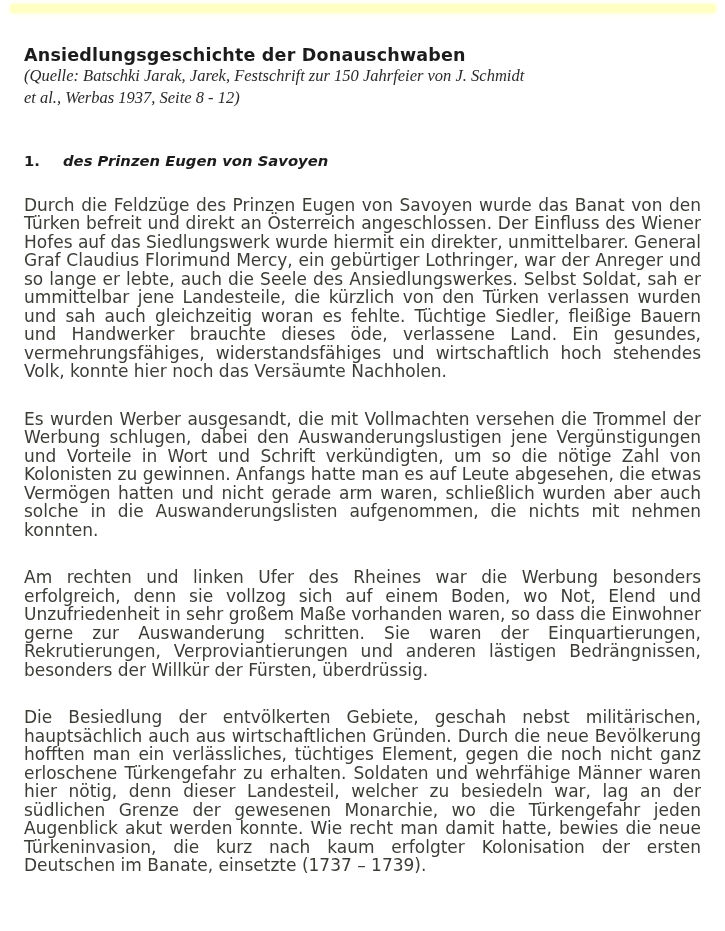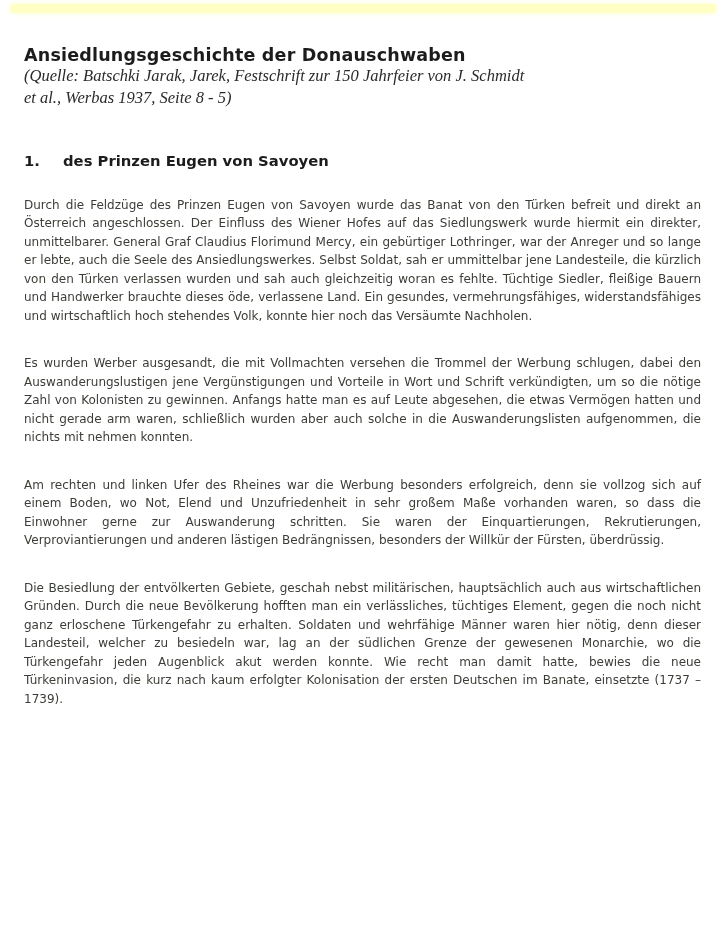--- a/index.html
+++ b/index.html
@@ -57,46 +57,47 @@
     font-weight: bold;
     color: #1c1c1c;
     line-height: 17.5px;
   }
   .section-number {
     width: 27px;
     flex: 0 0 27px;
   }
   .section-line2 {
     padding-left: 12px;
+    font-style: italic;
   }
   .body-text {
     margin-top: 26px;
   }
   .body-text p {
     margin: 0 0 29px 0;
-    font-size: 12px;
+    font-size: 17px;
     line-height: 18.5px;
     text-align: justify;
     color: #3b3e37;
   }
 </style>
 </head>
 <body>
 
 <div class="page">
 
   <div class="highlight-bar"></div>
 
   <div class="content">
 
     <div class="doc-title">Ansiedlungsgeschichte der Donauschwaben</div>
 
     <div class="citation">
       <div>(Quelle: Batschki Jarak, Jarek, Festschrift zur 150 Jahrfeier von J. Schmidt</div>
-      <div>et al., Werbas 1937, Seite 8 - 5)</div>
+      <div>et al., Werbas 1937, Seite 8 - 12)</div>
     </div>
 
     <div class="section-heading">
       <div class="section-number">1.</div>
       <div>
         <div class="section-line2">des Prinzen Eugen von Savoyen</div>
       </div>
     </div>
 
     <div class="body-text">

